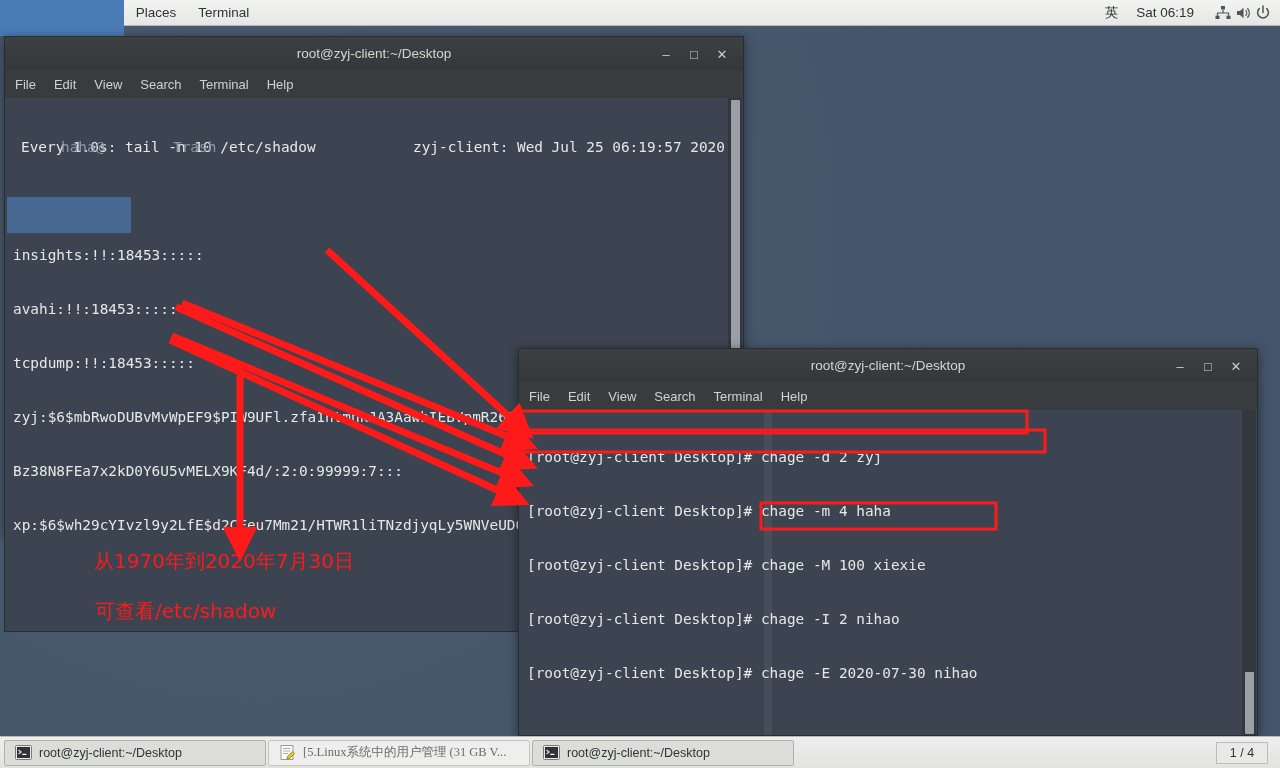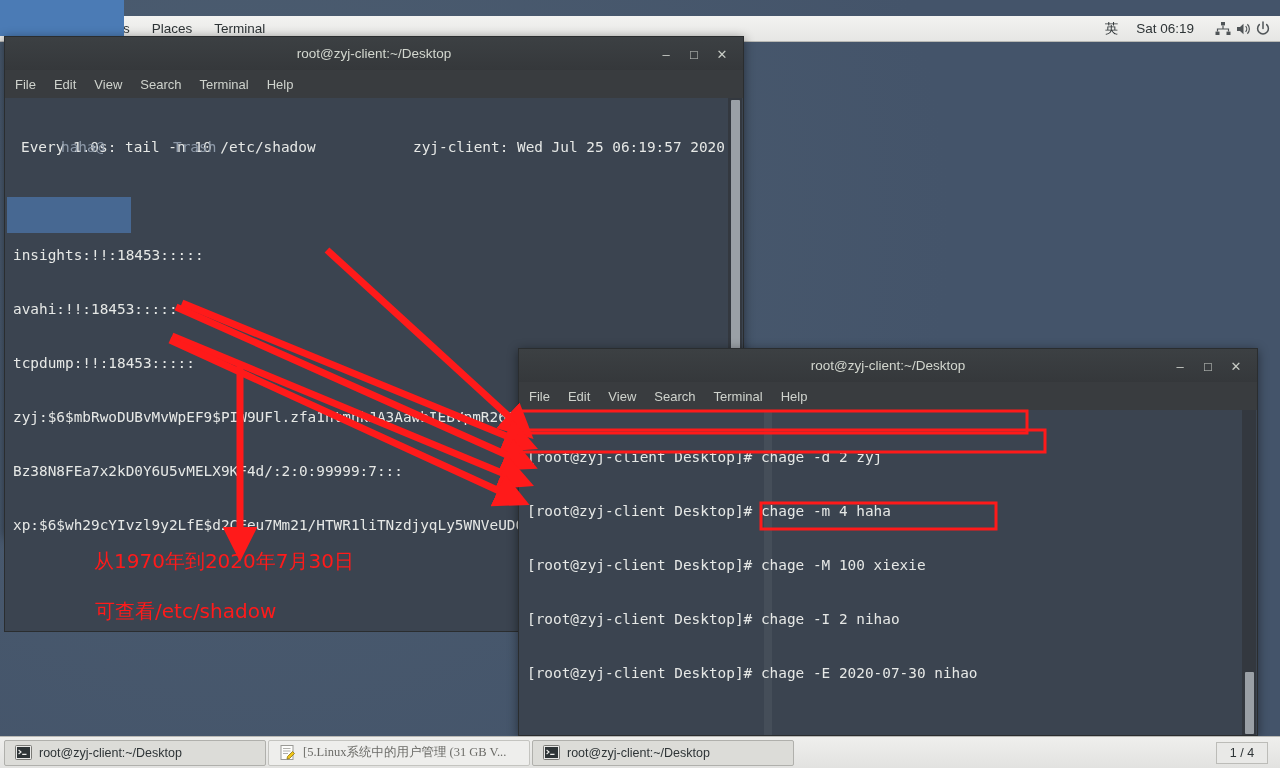--- a/index.html
+++ b/index.html
@@ -11,25 +11,25 @@
   }
   #screen {
     position: relative;
     width: 1280px; height: 768px;
     background: #46566a;
     background-image: radial-gradient(circle at 20% 30%, #4c5d70 0%, #44546a 60%);
   }
 
   
   #top-panel {
-    position: absolute; left: 0; top: 16px; width: 1280px; height: 26px;
+    position: absolute; left: 0; top: 0; width: 1280px; height: 26px;
     background: linear-gradient(#f3f3f1, #e6e6e4);
     border-bottom: 1px solid #b8b8b4;
     display: flex; align-items: center;
-    font-size: 13.5px; color: #2e3436; padding-left: 16px;
+    font-size: 13.5px; color: #2e3436;
   }
   .panel-menu { padding: 0 11px; line-height: 25px; cursor: default; }
   #redhat-logo { margin-left: 8px; margin-right: 2px; display: flex; align-items: center; }
   #panel-right { margin-left: auto; display: flex; align-items: center; gap: 2px; padding-right: 8px; }
   #panel-right .pr-item { padding: 0 8px; line-height: 25px; font-size: 13.5px; color: #2e3436; }
   .sysicon { width: 18px; height: 18px; display: inline-block; }
 
   
   .window { position: absolute; box-shadow: 0 2px 10px rgba(0,0,0,.45); }
   .titlebar {

